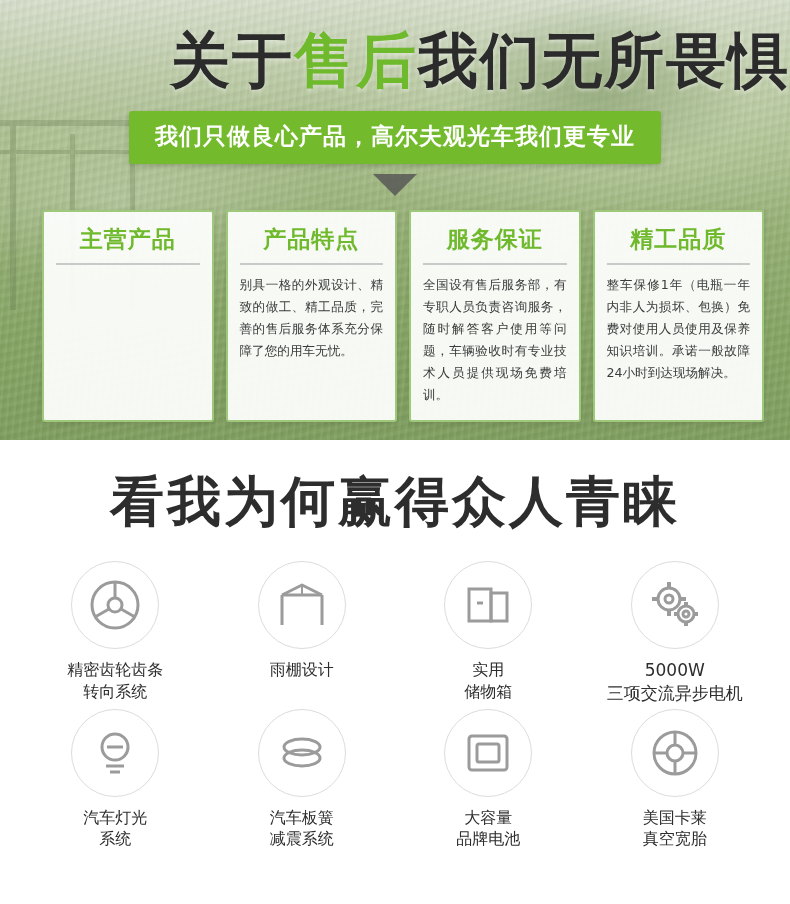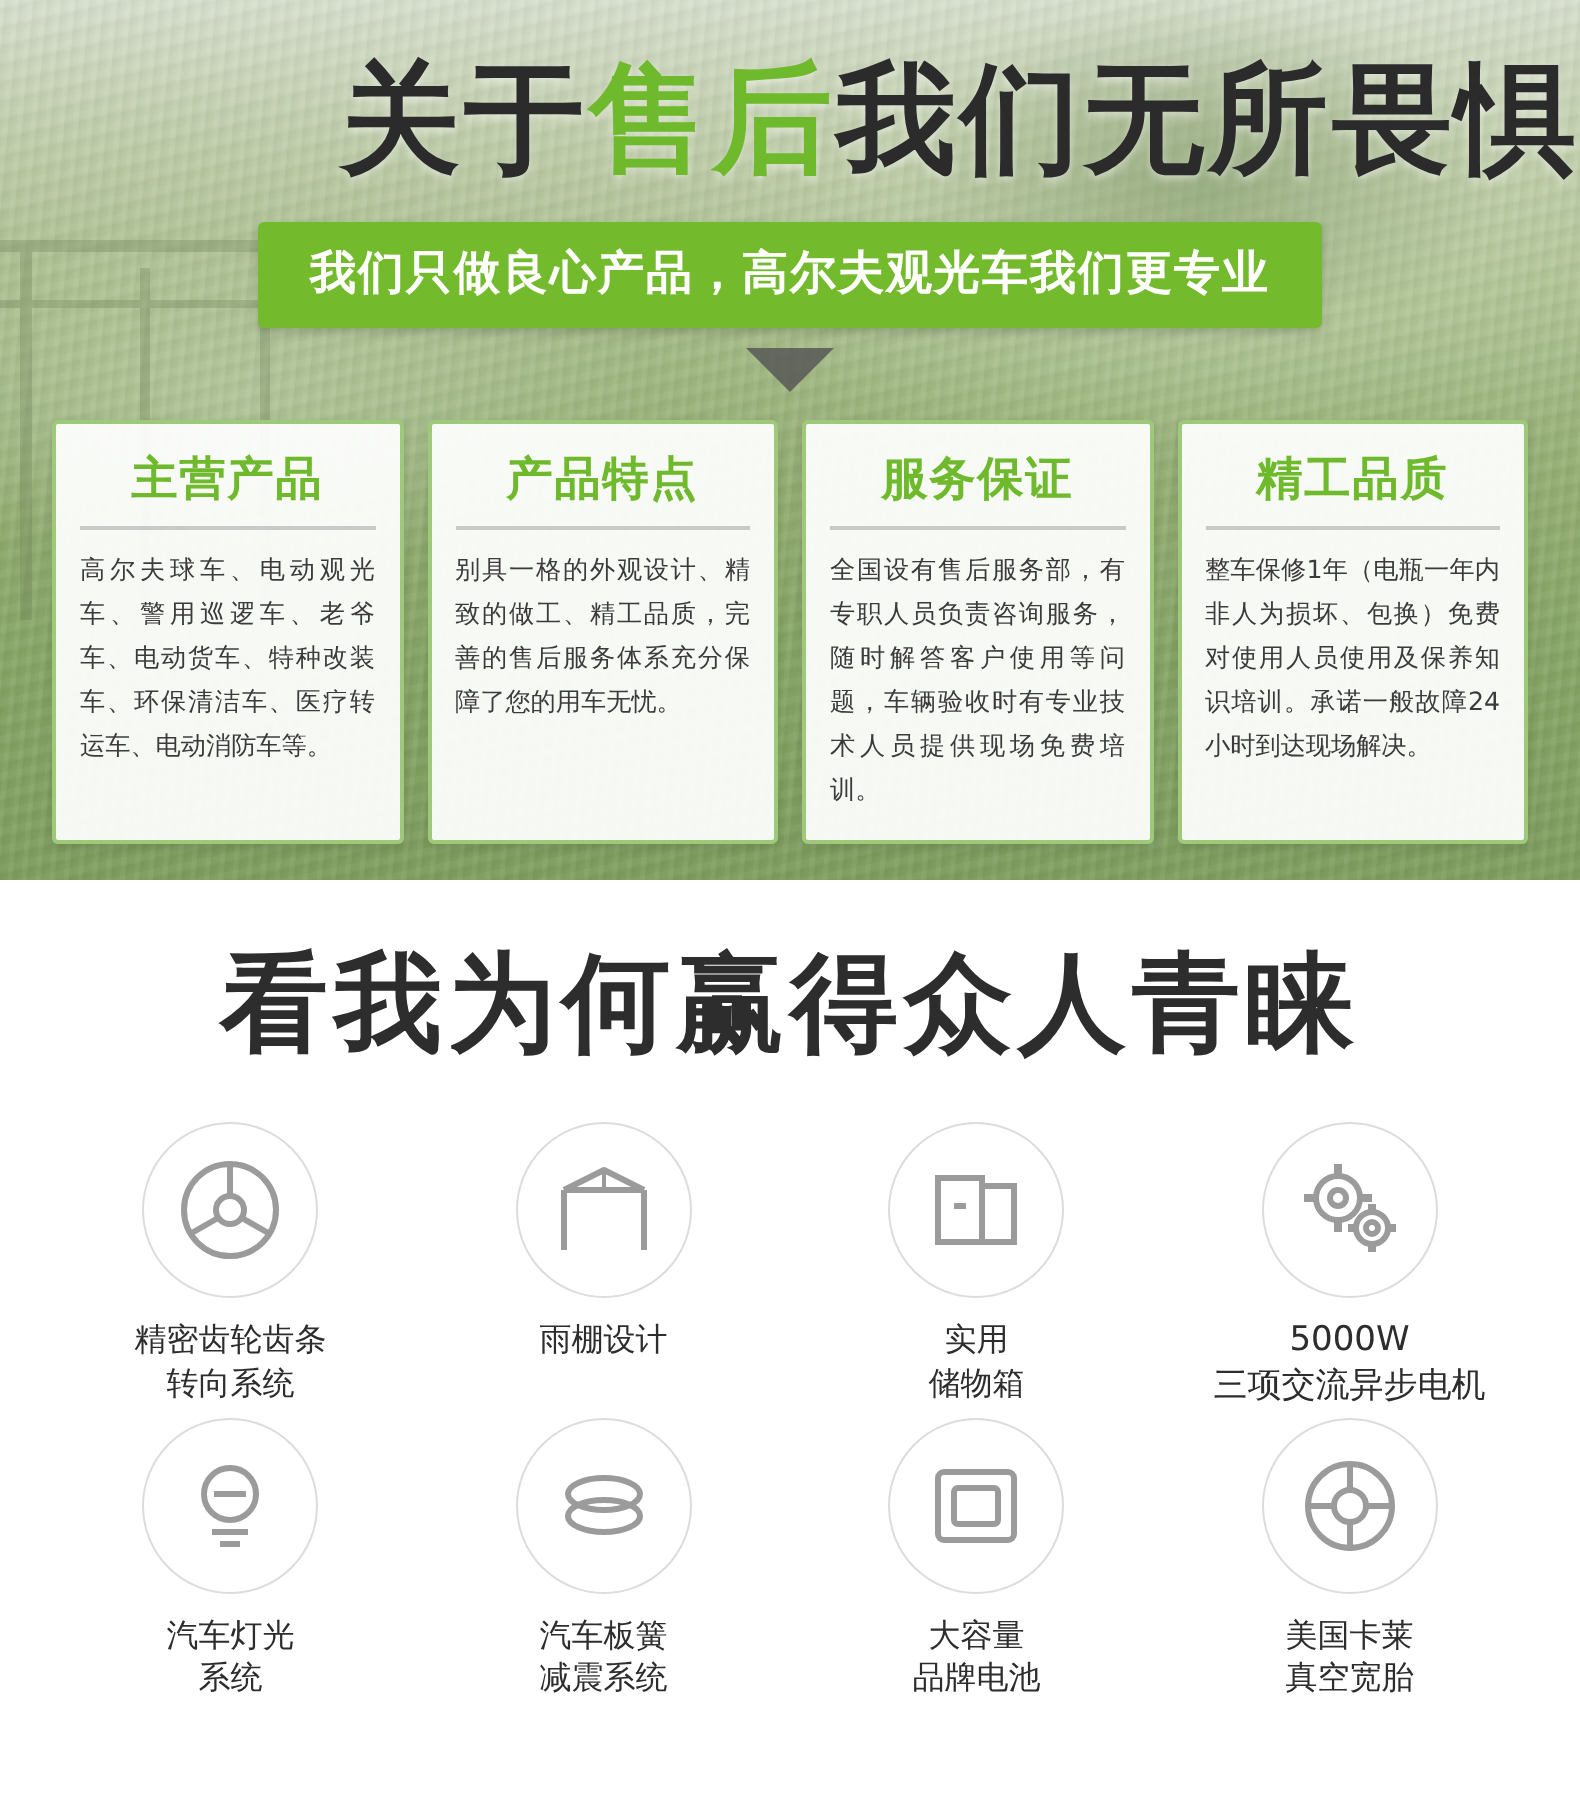--- a/index.html
+++ b/index.html
@@ -102,20 +102,21 @@
   }
 
   
   .cards {
     position: relative;
     display: flex;
     gap: 12px;
     justify-content: center;
     margin-top: 14px;
     padding: 0 26px;
+    margin-left: 16px;
   }
   .card {
     flex: 1 1 0;
     background: rgba(255,255,255,0.93);
     border: 2px solid #9ec97b;
     border-radius: 3px;
     min-height: 182px;
     padding: 12px 12px 14px;
     box-shadow: 0 2px 6px rgba(0,0,0,.12);
   }
@@ -205,21 +206,20 @@
 
   <div class="subbar-wrap">
     <div class="subbar">我们只做良心产品，高尔夫观光车我们更专业</div>
   </div>
 
   <div class="arrow-down"></div>
 
   <div class="cards">
     <div class="card">
       <div class="card-title">主营产品</div>
-      <div class="card-body">高尔夫球车、电动观光车、警用巡逻车、老爷车、电动货车、特种改装车、环保清洁车、医疗转运车、电动消防车等。</div>
     </div>
     <div class="card">
       <div class="card-title">产品特点</div>
       <div class="card-body">别具一格的外观设计、精致的做工、精工品质，完善的售后服务体系充分保障了您的用车无忧。</div>
     </div>
     <div class="card">
       <div class="card-title">服务保证</div>
       <div class="card-body">全国设有售后服务部，有专职人员负责咨询服务，随时解答客户使用等问题，车辆验收时有专业技术人员提供现场免费培训。</div>
     </div>
     <div class="card">

